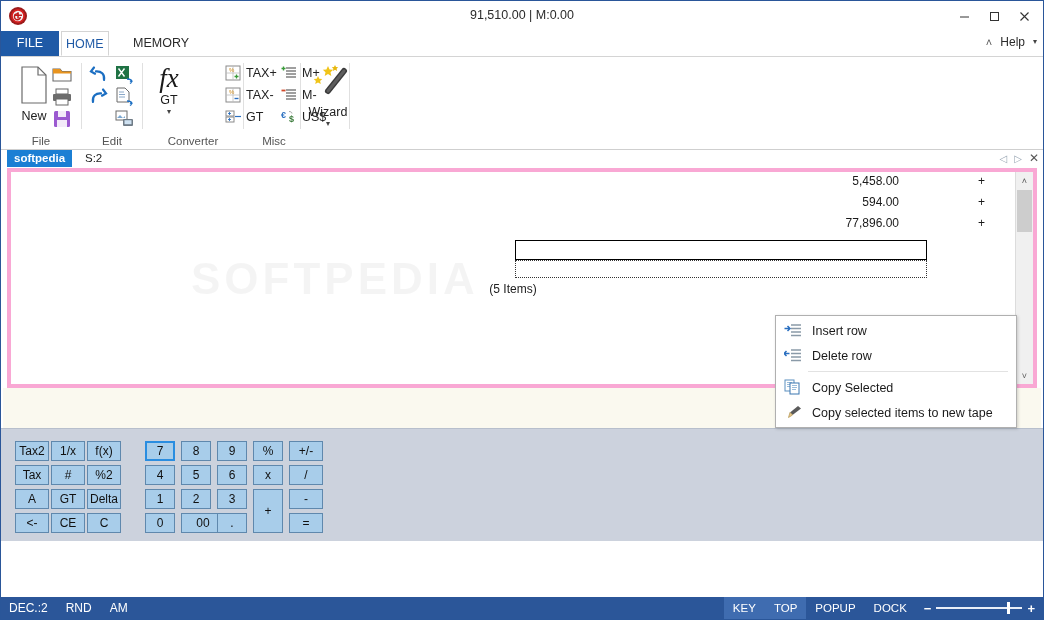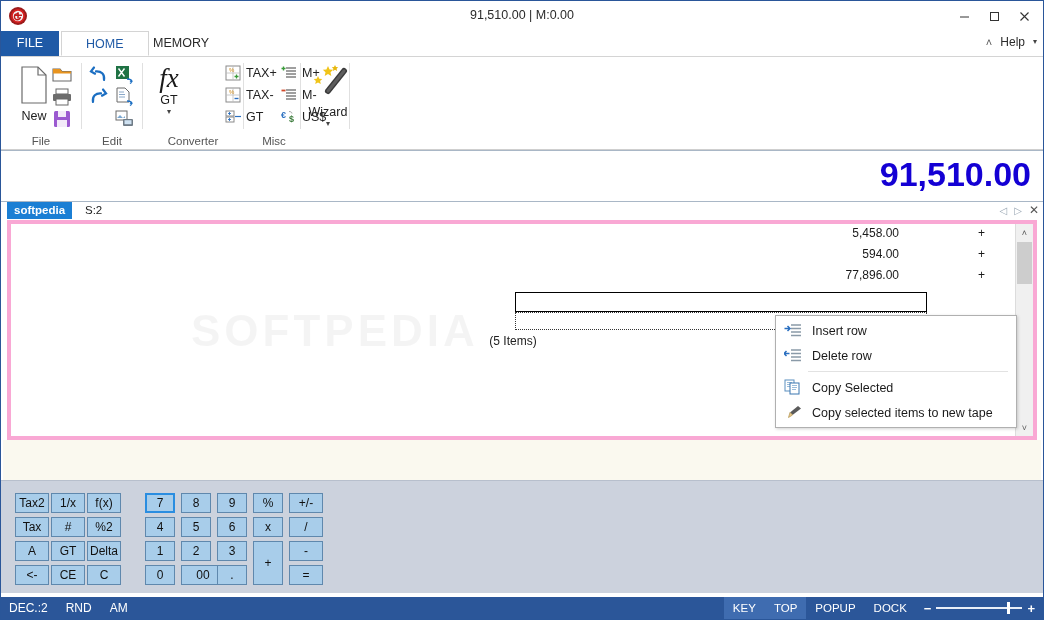--- a/index.html
+++ b/index.html
@@ -16,21 +16,21 @@
   .titlebar{position:relative;height:30px;background:#fff;}
   .app-logo{position:absolute;left:7px;top:5px;width:20px;height:20px;}
   .title-text{position:absolute;left:0;right:0;top:7px;text-align:center;
               font-size:12.5px;color:#2b2b2b;}
   .win-btns{position:absolute;right:4px;top:2px;display:flex;}
   .win-btn{width:30px;height:26px;display:flex;align-items:center;justify-content:center;
            color:#333;font-size:13px;cursor:default;}
 
   
   .tabrow{position:relative;height:25px;background:#fff;border-bottom:1px solid #d4d4d4;}
-  .tab{position:absolute;top:0;height:25px;line-height:25px;padding:0 24px;
+  .tab{position:absolute;top:0;height:25px;line-height:25px;padding:0 4px;
        font-size:12.5px;color:#2a5699;box-sizing:border-box;}
   .tab.file{left:0;background:#1f5aa6;color:#fff;width:58px;text-align:center;padding:0;}
   .tab.home{left:60px;background:#fff;border:1px solid #d4d4d4;border-bottom:1px solid #fff;
             color:#1f5aa6;z-index:3;}
   .tab.memory{left:128px;color:#2a2a2a;}
   .help-area{position:absolute;right:6px;top:4px;display:flex;align-items:center;gap:8px;
              font-size:12px;color:#2b2b2b;}
   .chev-up{font-size:11px;color:#555;}
 
   
@@ -301,23 +301,20 @@
           <path d="M29 2l1 2.1 2.2.2-1.6 1.5.5 2.2L29 6.8l-2.1 1.2.5-2.2-1.6-1.5 2.2-.2z" fill="#e8b80c"></path>
         </svg>
         <div class="lbl">Wizard</div>
         <div class="caret" style="margin-top:2px;">▾</div>
       </div>
       <div class="glabel" style="left:0;width:60px;">Misc</div>
     </div>
     <div class="rsep" style="left:348px;"></div>
   </div>
 
-  <div class="display">
-    <div class="val">91,510.00</div>
-  </div>
 
   <div class="tapebar">
     <div class="ttab active">softpedia</div>
     <div class="ttab second">S:2</div>
     <div class="tape-navbtns">
       <span>◁</span>
       <span>▷</span>
       <span style="font-size:12px;color:#555;">✕</span>
     </div>
   </div>

